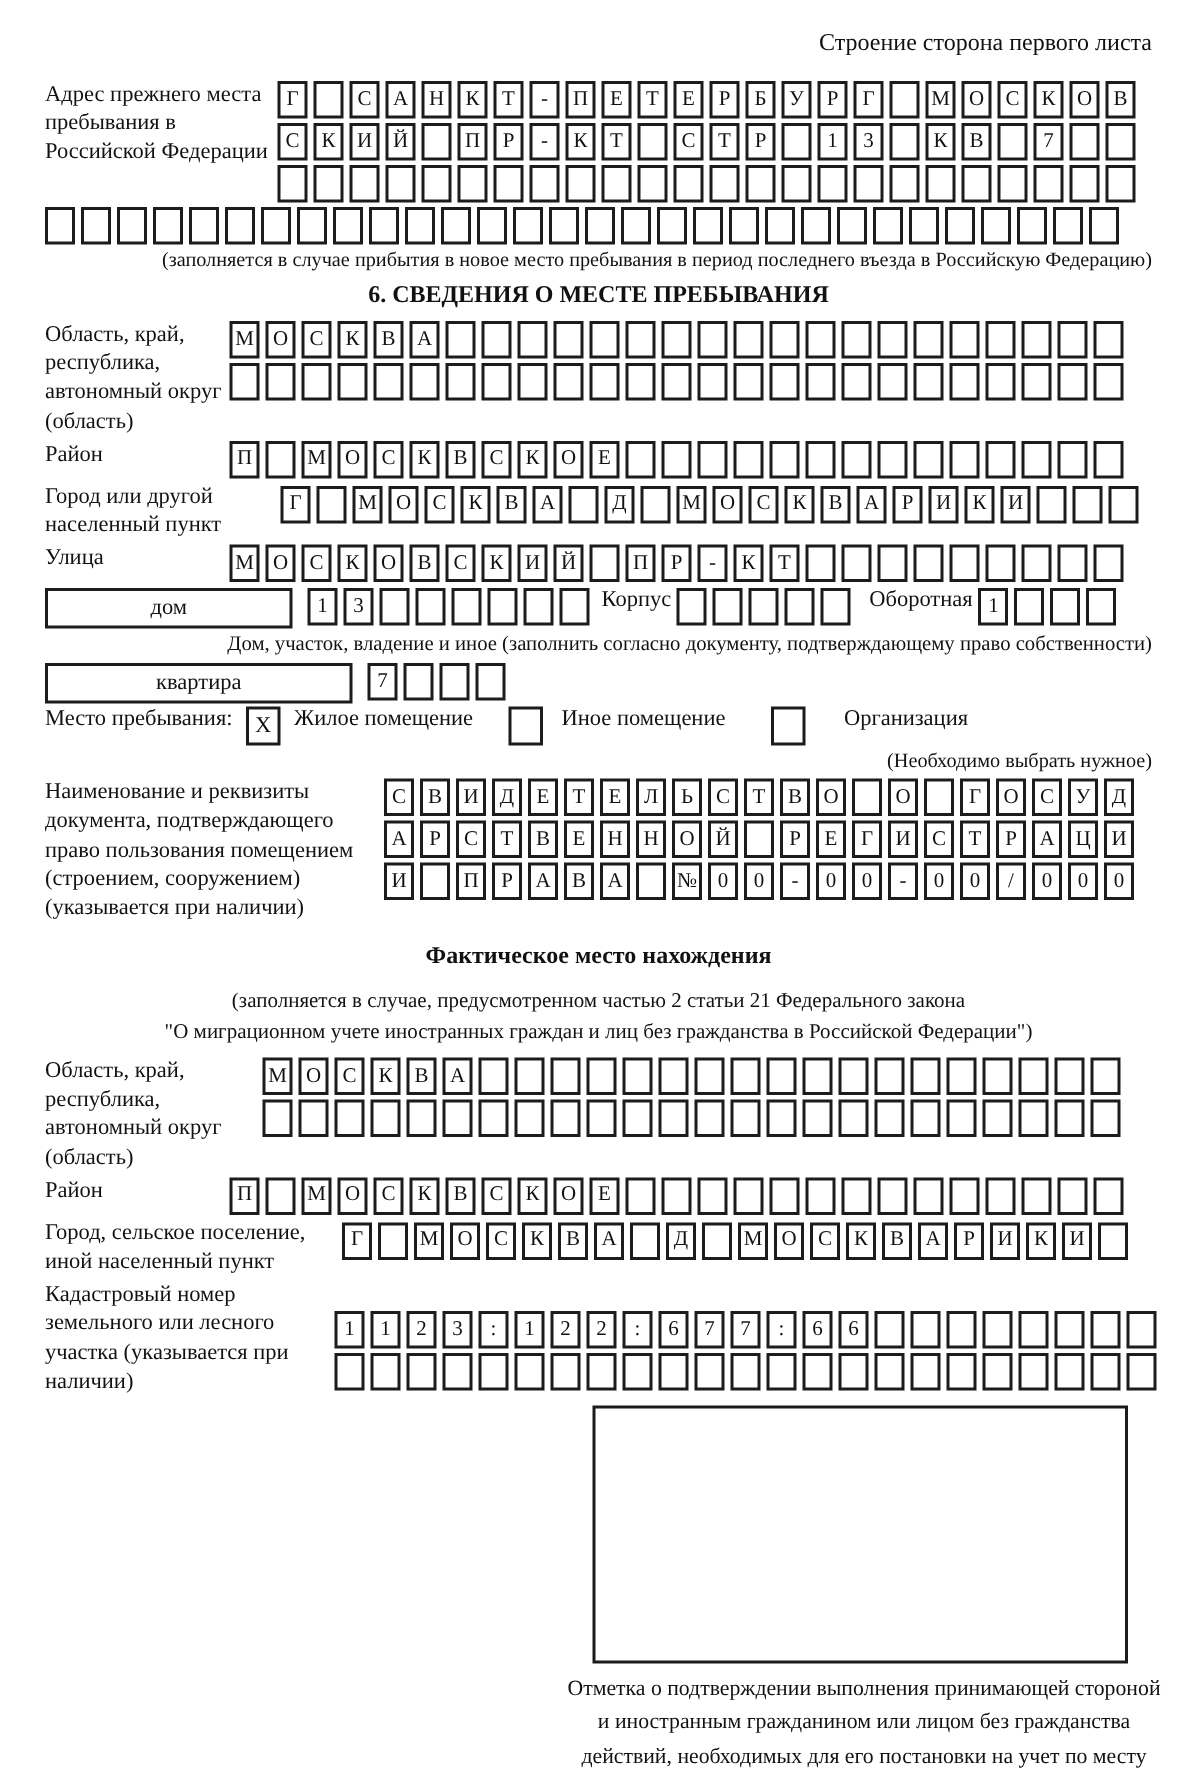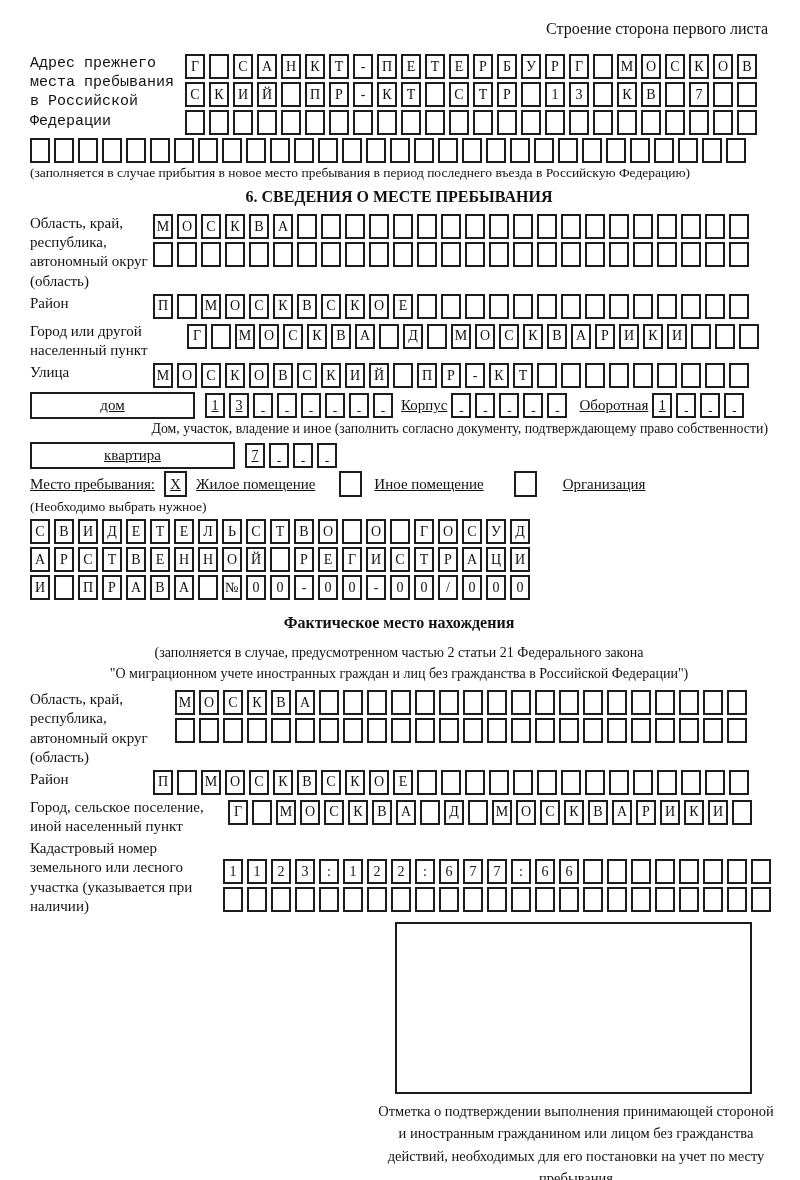--- a/index.html
+++ b/index.html
@@ -4,41 +4,41 @@
 <style>
   html,body{margin:0;padding:0;background:#fff;}
   body{width:800px;height:1180px;font-family:"Liberation Serif","DejaVu Serif",serif;color:#111;overflow:hidden;}
   .page{position:relative;box-sizing:border-box;width:800px;height:1180px;padding:20px 32px 0 30px;}
   .hdr{text-align:right;font-size:16px;margin-bottom:16px;}
   .field{display:flex;align-items:flex-start;margin-bottom:3px;}
   .flabel{font-size:15px;line-height:1.28;flex-shrink:0;}
   .rows{display:flex;flex-direction:column;gap:3px;}
   .cellrow{display:flex;gap:4px;}
   .cell{box-sizing:border-box;width:20px;height:25px;border:2px solid #1c1c1c;display:flex;align-items:center;justify-content:center;font-size:14px;line-height:1;background:#fff;}
-  .note{font-size:13.5px;text-align:left;margin:2px 0 4px 0;}
+  .note{font-size:13.5px;text-align:right;margin:2px 0 4px 0;}
   .note-left{font-size:13.8px;margin:1px 0 5px 2px;text-align:right;}
   .sect-title{font-weight:bold;font-size:16px;text-align:center;margin:7px 0 8px 0;}
   .widebox{box-sizing:border-box;border:2px solid #1c1c1c;height:27px;display:flex;align-items:center;justify-content:center;font-size:15px;background:#fff;flex-shrink:0;}
-  .inline-row{display:flex;align-items:center;margin-bottom:2px;text-decoration:underline;}
+  .inline-row{display:flex;align-items:flex-start;margin-bottom:2px;}
   .inline-label{font-size:15px;white-space:nowrap;}
   .checkbox{box-sizing:border-box;width:23px;height:26px;border:2px solid #1c1c1c;display:flex;align-items:center;justify-content:center;font-size:15px;background:#fff;flex-shrink:0;}
   .fact-title{font-weight:bold;font-size:16px;text-align:center;margin:14px 0 10px 0;}
   .fact-note{font-size:14px;text-align:center;line-height:1.5;margin-bottom:6px;}
   .stampbox{box-sizing:border-box;border:2px solid #1c1c1c;width:357px;height:172px;margin:6px 0 6px 365px;background:#fff;}
   .stampcap{width:400px;margin-left:346px;text-align:center;font-size:14.5px;line-height:1.55;}
 </style>
 </head>
 <body>
 
 <div class="page">
 
   <div class="hdr">Строение сторона первого листа</div>
 
   <div class="field">
-    <div class="flabel" style="width:150px;margin-right:5px;font-family:Liberation Mono, monospace;">Адрес прежнего места пребывания в Российской Федерации</div>
+    <div class="flabel" style="width:150px;margin-right:5px;">Адрес прежнего места пребывания в Российской Федерации</div>
     <div class="rows">
       <div class="cellrow">
           <span class="cell">Г</span>
           <span class="cell">&nbsp;</span>
           <span class="cell">С</span>
           <span class="cell">А</span>
           <span class="cell">Н</span>
           <span class="cell">К</span>
           <span class="cell">Т</span>
           <span class="cell">-</span>
@@ -346,20 +346,21 @@
     <div class="checkbox" style="margin-left:9px;">X</div>
     <div class="inline-label" style="margin-left:9px;">Жилое помещение</div>
     <div class="checkbox" style="margin-left:24px;"></div>
     <div class="inline-label" style="margin-left:12px;">Иное помещение</div>
     <div class="checkbox" style="margin-left:30px;"></div>
     <div class="inline-label" style="margin-left:26px;">Организация</div>
   </div>
   <div class="note" style="margin-top:0;">(Необходимо выбрать нужное)</div>
 
   <div class="field" style="margin-top:4px;">
+    <div class="flabel" style="width:221px;margin-right:5px;">Наименование и реквизиты документа, подтверждающего право пользования помещением (строением, сооружением) (указывается при наличии)</div>
     <div class="rows">
       <div class="cellrow">
           <span class="cell">С</span>
           <span class="cell">В</span>
           <span class="cell">И</span>
           <span class="cell">Д</span>
           <span class="cell">Е</span>
           <span class="cell">Т</span>
           <span class="cell">Е</span>
           <span class="cell">Л</span>

